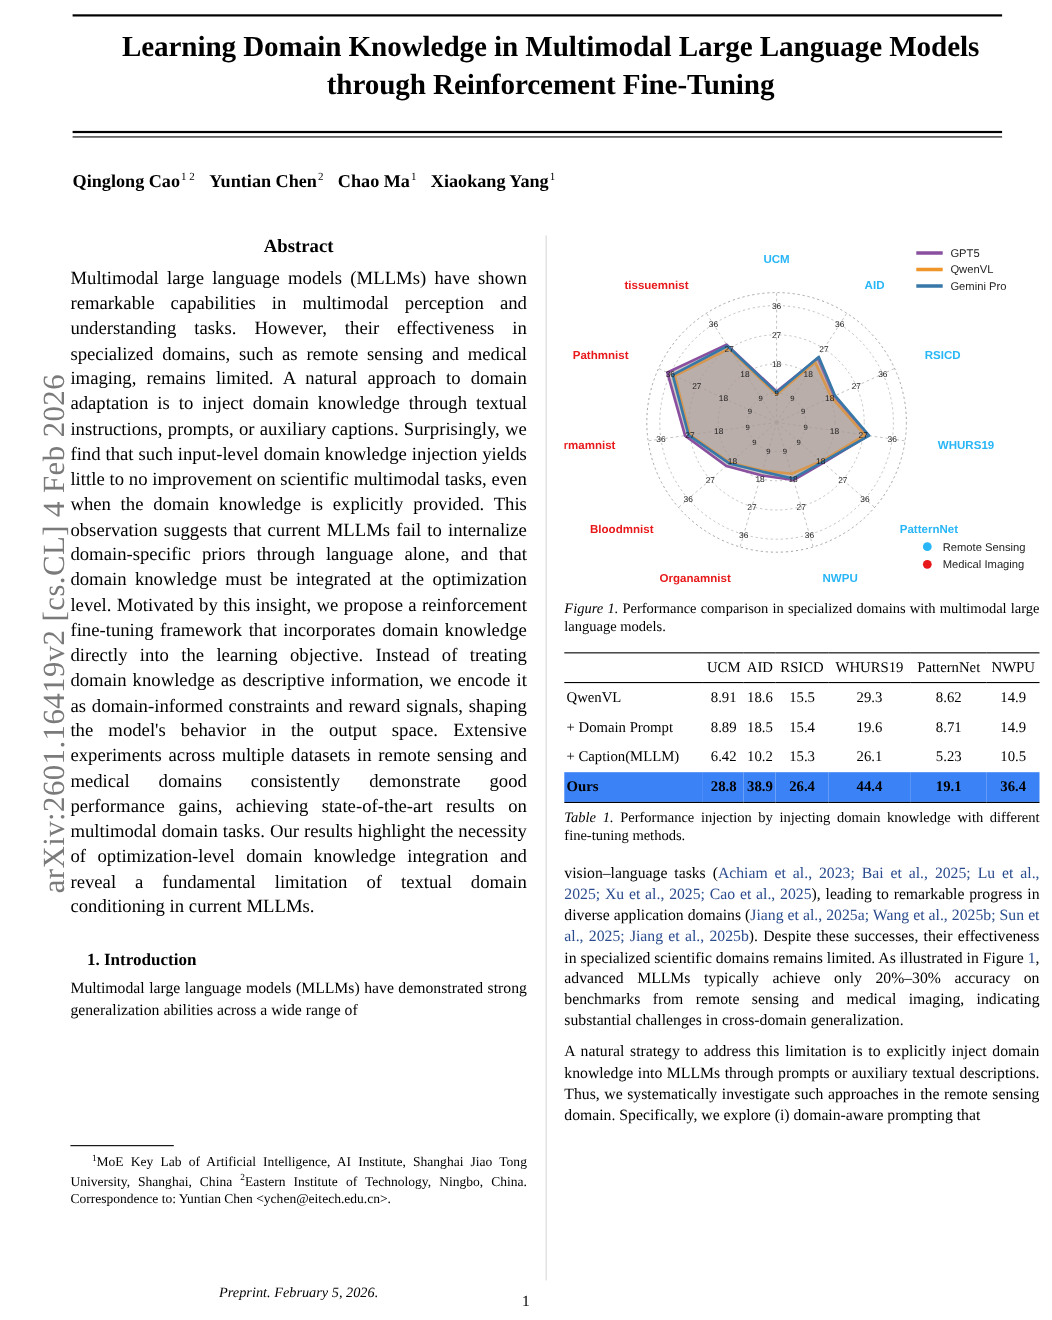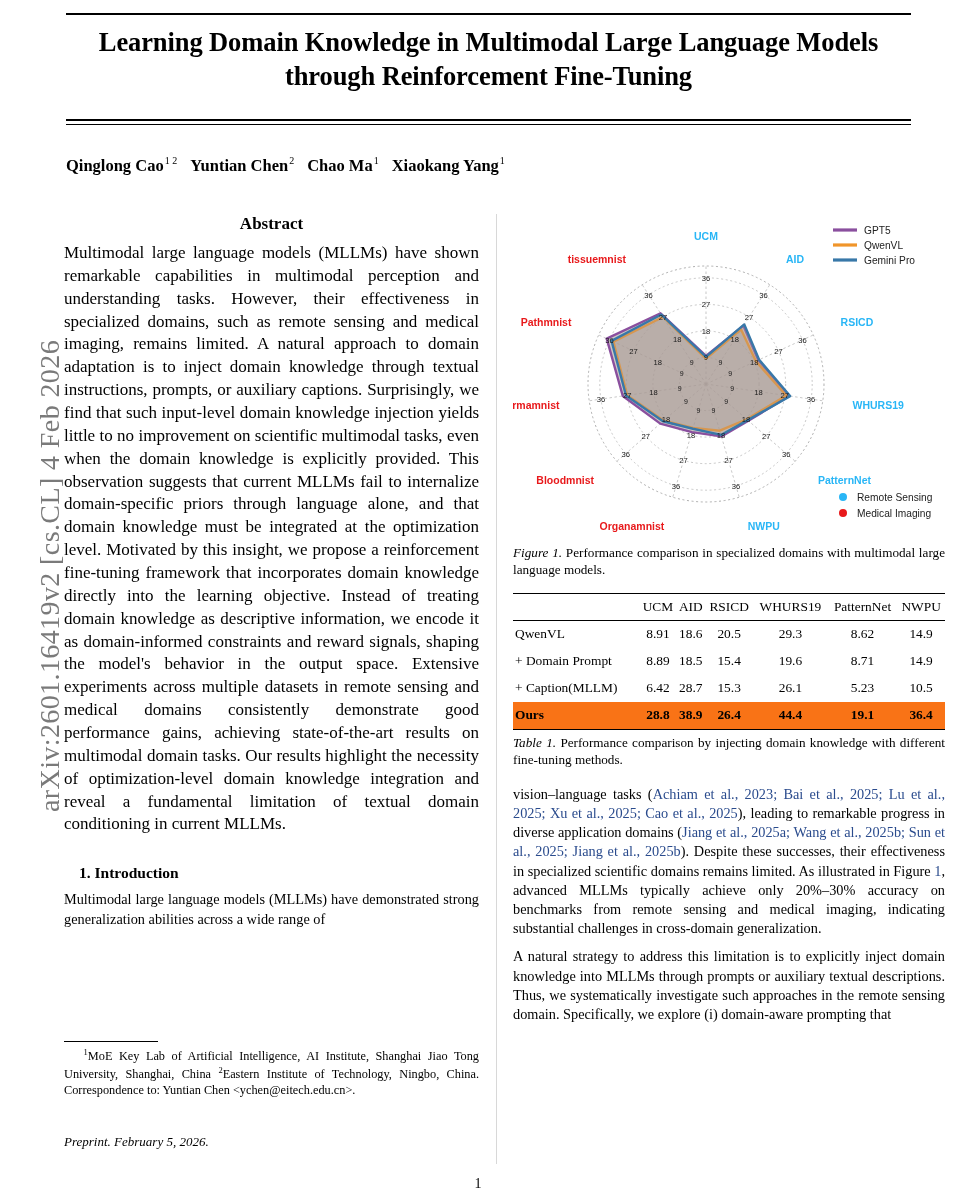--- a/index.html
+++ b/index.html
@@ -40,21 +40,21 @@
   #rule-top {
     position: absolute;
     left: 66px;
     top: 13px;
     width: 845px;
     height: 2px;
     background: #000;
   }
   #title-block {
     position: absolute;
-    left: 66px;
+    left: 78px;
     top: 26px;
     width: 845px;
   }
   #paper-title {
     font-size: 26.5px;
     font-weight: bold;
     line-height: 1.28;
     text-align: center;
     margin: 0;
     letter-spacing: -0.1px;
@@ -165,24 +165,25 @@
     top: 1047px;
     width: 415px;
     font-size: 12.3px;
     line-height: 1.35;
     text-align: justify;
   }
   #footnote sup { font-size: 8.5px; vertical-align: super; }
   #preprint-line {
     position: absolute;
     left: 64px;
-    top: 1134px;
+    top: 1167px;
     width: 415px;
     font-size: 13px;
     font-style: italic;
+    text-align: center;
   }
 
   #page-number {
     position: absolute;
     left: 0;
     top: 1176px;
     width: 956px;
     text-align: center;
     font-size: 14px;
   }
@@ -221,21 +222,21 @@
   #table1 tbody td {
     padding: 5.5px 0;
     text-align: center;
     white-space: nowrap;
   }
   #table1 tbody td.rowhead {
     text-align: left;
     padding-left: 2px;
   }
   #table1 tbody tr.highlight {
-    background: #f97316;
+    background: #3b82f6;
     font-weight: bold;
   }
   #table1 tbody tr.highlight td { font-weight: bold; }
   #table1 .rule-bottom td { border-top: 1.1px solid #000; height: 0; padding: 0; }
 </style>
 </head>
 <body>
 
 <div id="page">
 
@@ -379,38 +380,38 @@
             <th>WHURS19</th>
             <th>PatternNet</th>
             <th>NWPU</th>
           </tr>
       </thead>
       <tbody id="table-body">
           <tr>
             <td class="rowhead">QwenVL</td>
             <td>8.91</td>
             <td>18.6</td>
-            <td>20.5</td>
+            <td>15.5</td>
             <td>29.3</td>
             <td>8.62</td>
             <td>14.9</td>
           </tr>
           <tr>
             <td class="rowhead">+ Domain Prompt</td>
             <td>8.89</td>
             <td>18.5</td>
             <td>15.4</td>
             <td>19.6</td>
             <td>8.71</td>
             <td>14.9</td>
           </tr>
           <tr>
             <td class="rowhead">+ Caption(MLLM)</td>
             <td>6.42</td>
-            <td>28.7</td>
+            <td>10.2</td>
             <td>15.3</td>
             <td>26.1</td>
             <td>5.23</td>
             <td>10.5</td>
           </tr>
           <tr class="highlight">
             <td class="rowhead">Ours</td>
             <td>28.8</td>
             <td>38.9</td>
             <td>26.4</td>
@@ -420,21 +421,21 @@
           </tr>
         </tbody>
       <tfoot>
         <tr class="rule-bottom">
             <td colspan="7"></td>
           </tr>
       </tfoot>
     </table>
 
     <p class="tbl-caption">
-      <span class="cap-label">Table 1.</span><span> Performance comparison by injecting domain knowledge with different fine-tuning methods.</span>
+      <span class="cap-label">Table 1.</span><span> Performance injection by injecting domain knowledge with different fine-tuning methods.</span>
     </p>
 
     <p class="body" id="right-para-1" style="margin-top:16px;"><span>vision–language tasks (</span><span class="cite">Achiam et al., 2023; Bai et al., 2025; Lu et al., 2025; Xu et al., 2025; Cao et al., 2025</span><span>), leading to remarkable progress in diverse application domains (</span><span class="cite">Jiang et al., 2025a; Wang et al., 2025b; Sun et al., 2025; Jiang et al., 2025b</span><span>). Despite these successes, their effectiveness in specialized scientific domains remains limited. As illustrated in Figure </span><span class="cite">1</span><span>, advanced MLLMs typically achieve only 20%–30% accuracy on benchmarks from remote sensing and medical imaging, indicating substantial challenges in cross-domain generalization.</span></p>
     <p class="body">A natural strategy to address this limitation is to explicitly inject domain knowledge into MLLMs through prompts or auxiliary textual descriptions. Thus, we systematically investigate such approaches in the remote sensing domain. Specifically, we explore (i) domain-aware prompting that</p>
   </div>
 
   <div id="footnote-rule"></div>
   <div id="footnote">&nbsp;&nbsp;&nbsp;<sup>1</sup><span>MoE Key Lab of Artificial Intelligence, AI Institute, Shanghai Jiao Tong University, Shanghai, China </span><sup>2</sup><span>Eastern Institute of Technology, Ningbo, China. Correspondence to: Yuntian Chen &lt;ychen@eitech.edu.cn&gt;.</span></div>
   <div id="preprint-line">Preprint. February 5, 2026.</div>
 

